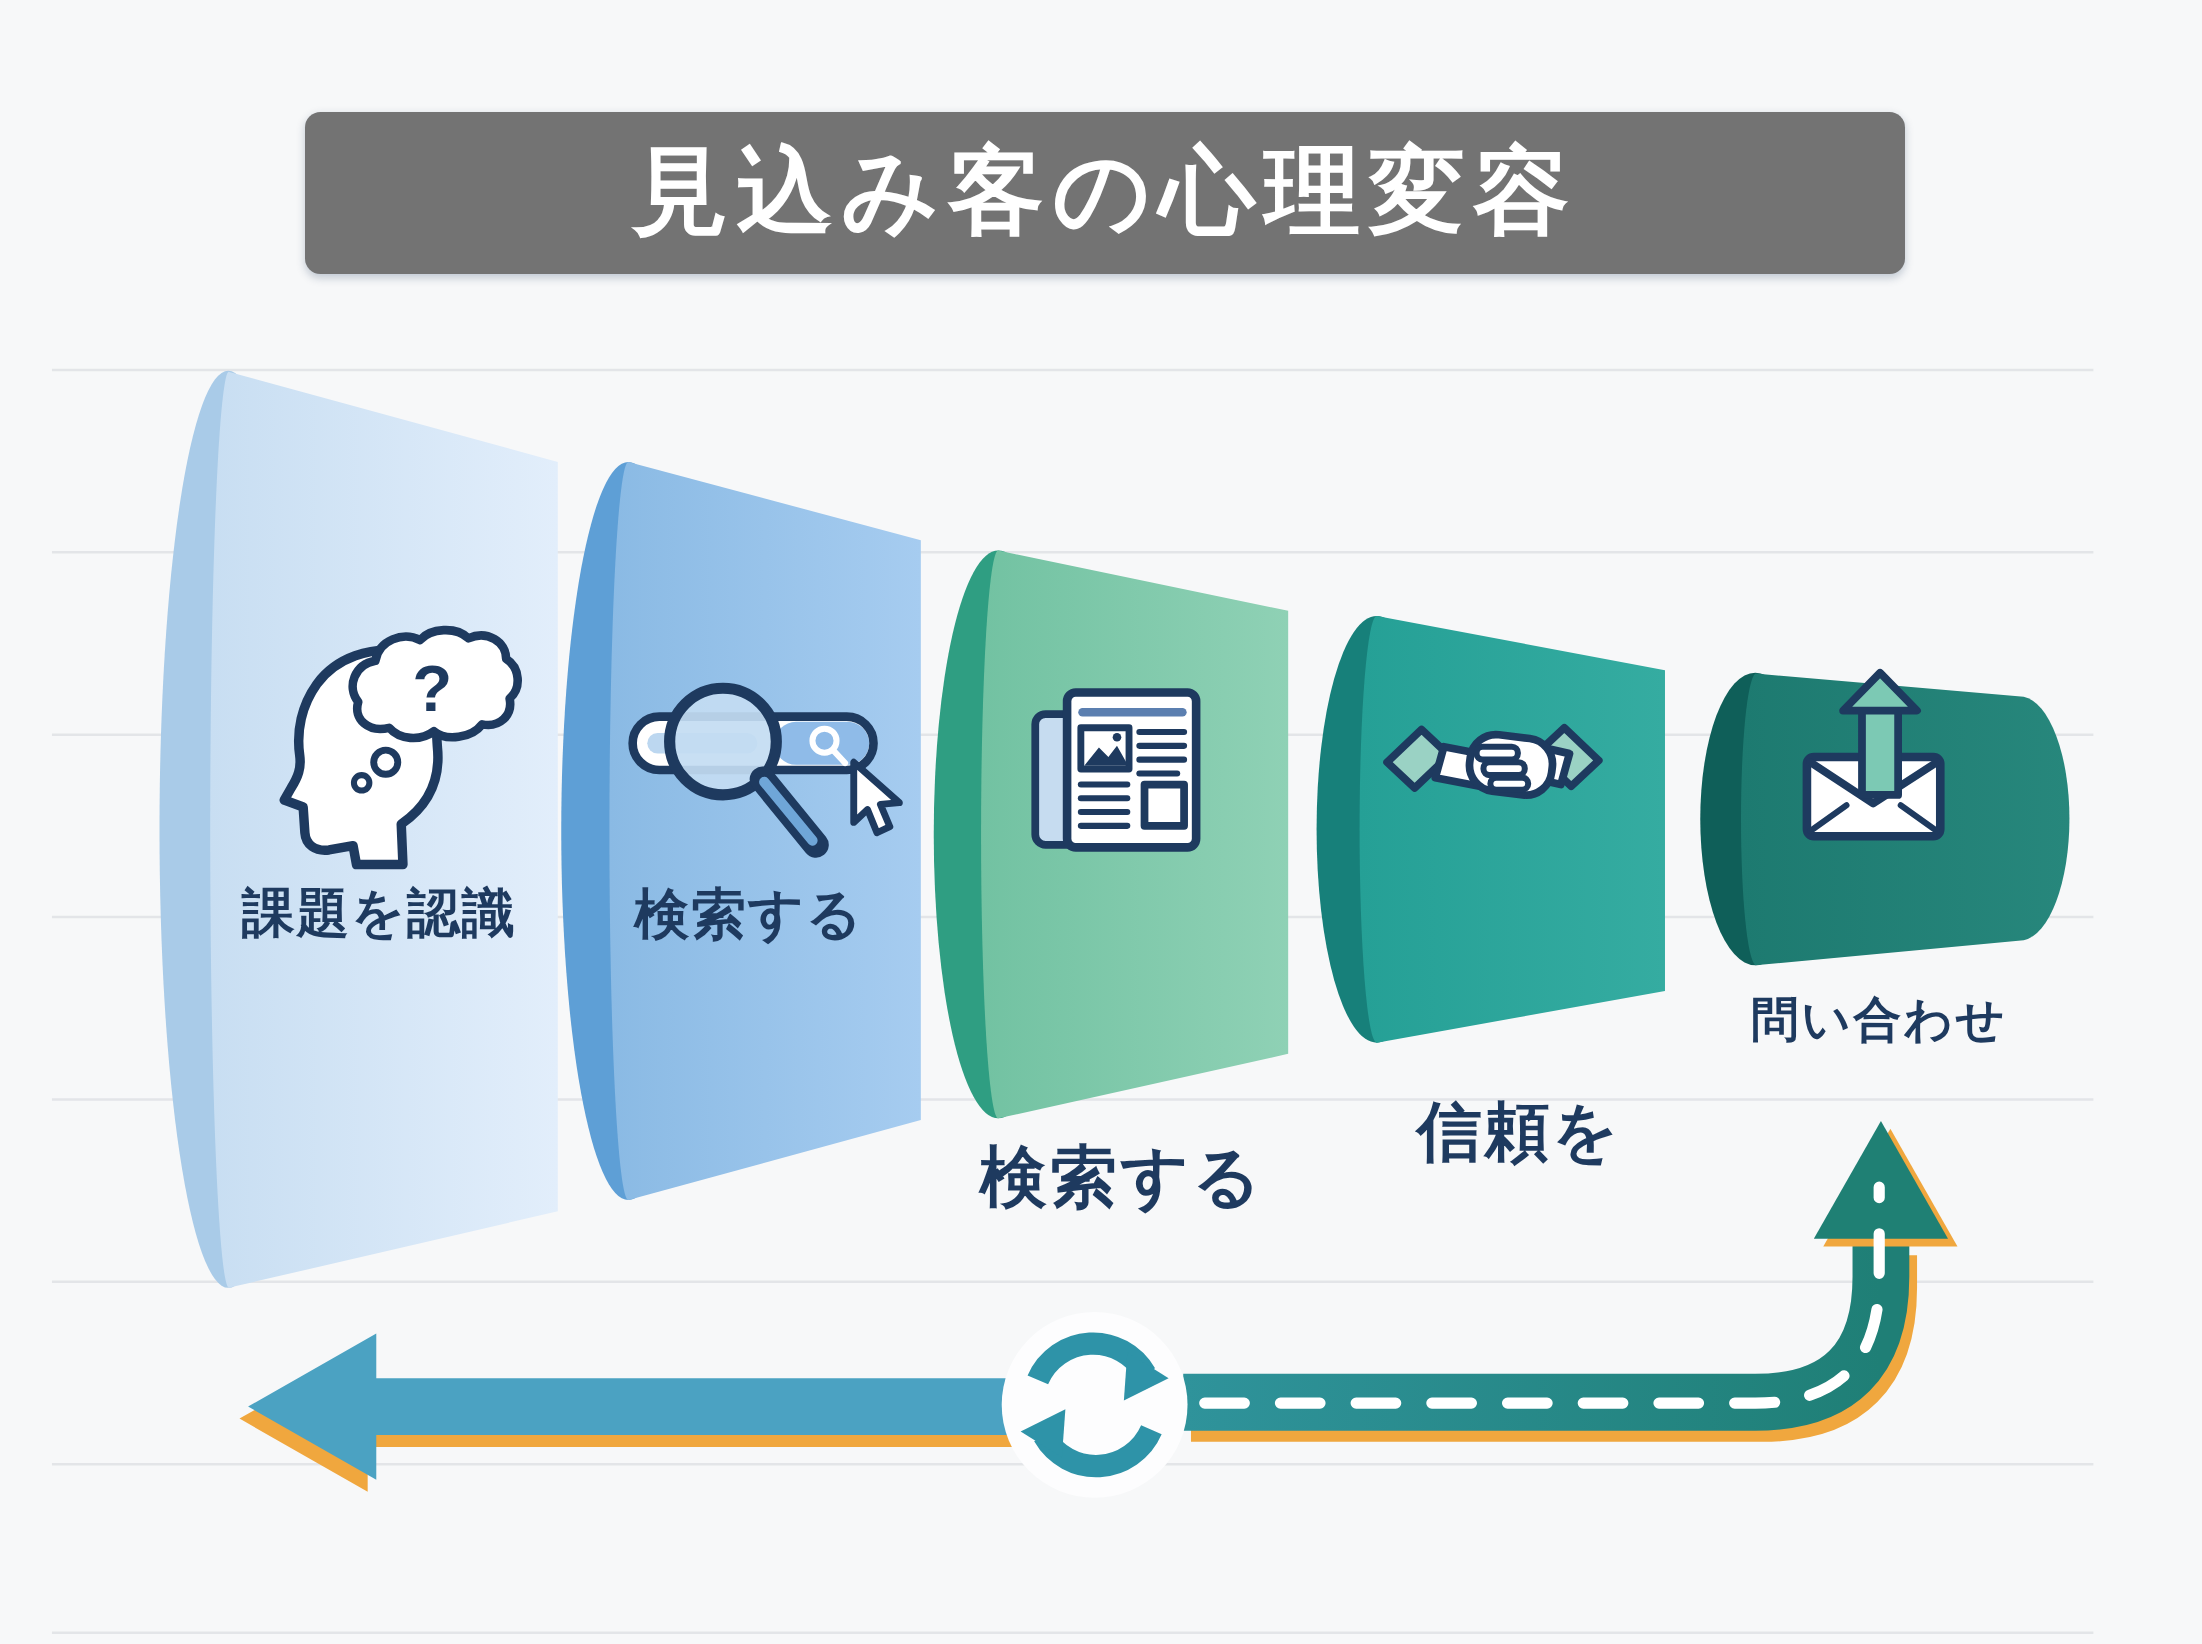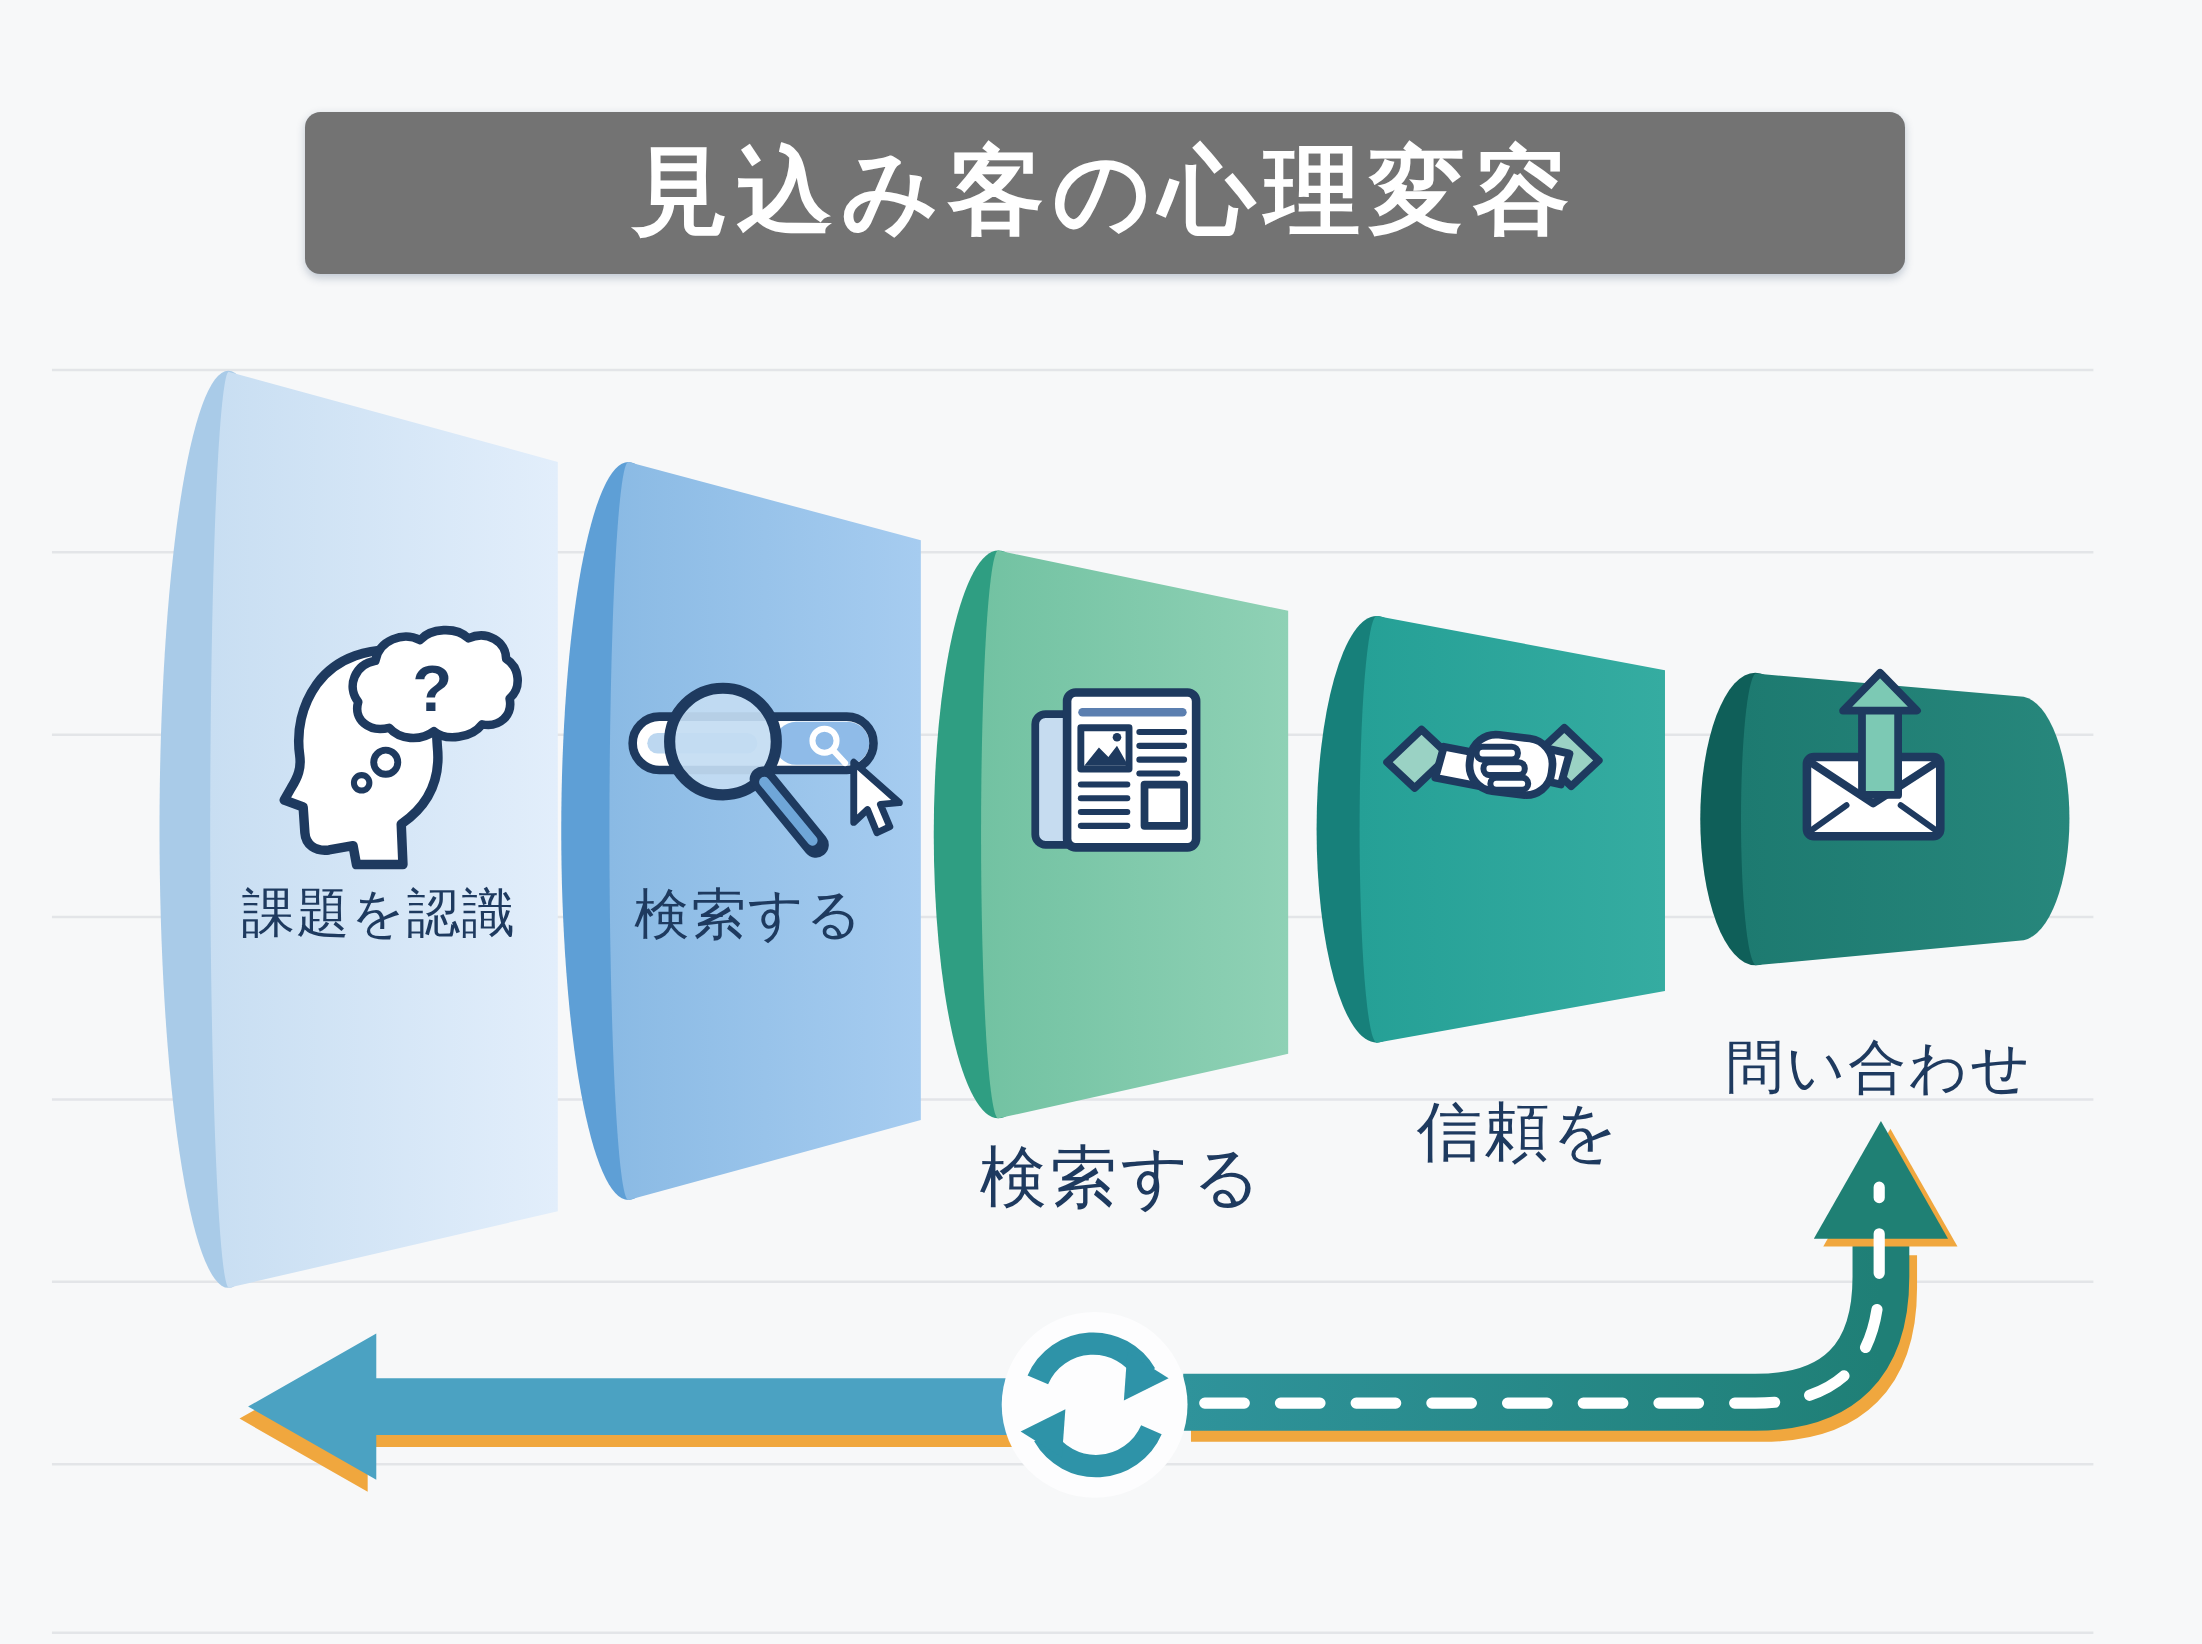--- a/index.html
+++ b/index.html
@@ -2,33 +2,33 @@
 <html style="font-size:13.8px"><head>
 <meta charset="utf-8">
 <style>
   html,body{margin:0;padding:0;background:#e9eaec;}
   #canvas{
     position:relative;width:2203px;height:1644px;overflow:hidden;
     background:#f7f8f9;
     font-family:"Liberation Sans","DejaVu Sans",sans-serif;
   }
   #bg-svg{position:absolute;left:0;top:0;width:2203px;height:1644px;}
-  .txt{position:absolute;color:#1e3a5f;font-weight:400;white-space:nowrap;
+  .txt{position:absolute;color:#1e3a5f;font-weight:700;white-space:nowrap;
        transform:translate(-50%,-50%);letter-spacing:1.7px;}
   #title-box{
     position:absolute;left:305px;top:112px;width:1600px;height:162px;
     background:#737373;border-radius:15.5px;display:flex;align-items:center;justify-content:center;
     box-shadow:0 3.4px 8.6px rgba(30,58,95,.25);
   }
   #title-box span{color:#ffffff;font-size:96px;font-weight:700;letter-spacing:8.6px;}
   .stage-label{font-size:53px;}
   #label-stage2,#label-stage3{font-size:55px;}
   #label-below-stage3{font-size:67px;letter-spacing:3.4px;}
   #label-stage4{font-size:65px;text-align:right;line-height:86px;letter-spacing:2.6px;}
-  #label-stage5{font-size:58px;letter-spacing:2.6px;margin-top:48px;}
+  #label-stage5{font-size:48px;letter-spacing:2.6px;}
   #cycle-label{font-size:67px;letter-spacing:3.4px;}
 </style>
 </head>
 <body>
 
 <div id="canvas">
 
 <svg id="bg-svg" viewBox="0 0 2560 1911">
   <defs>
     <linearGradient id="g1" x1="0" y1="0" x2="1" y2="0">

